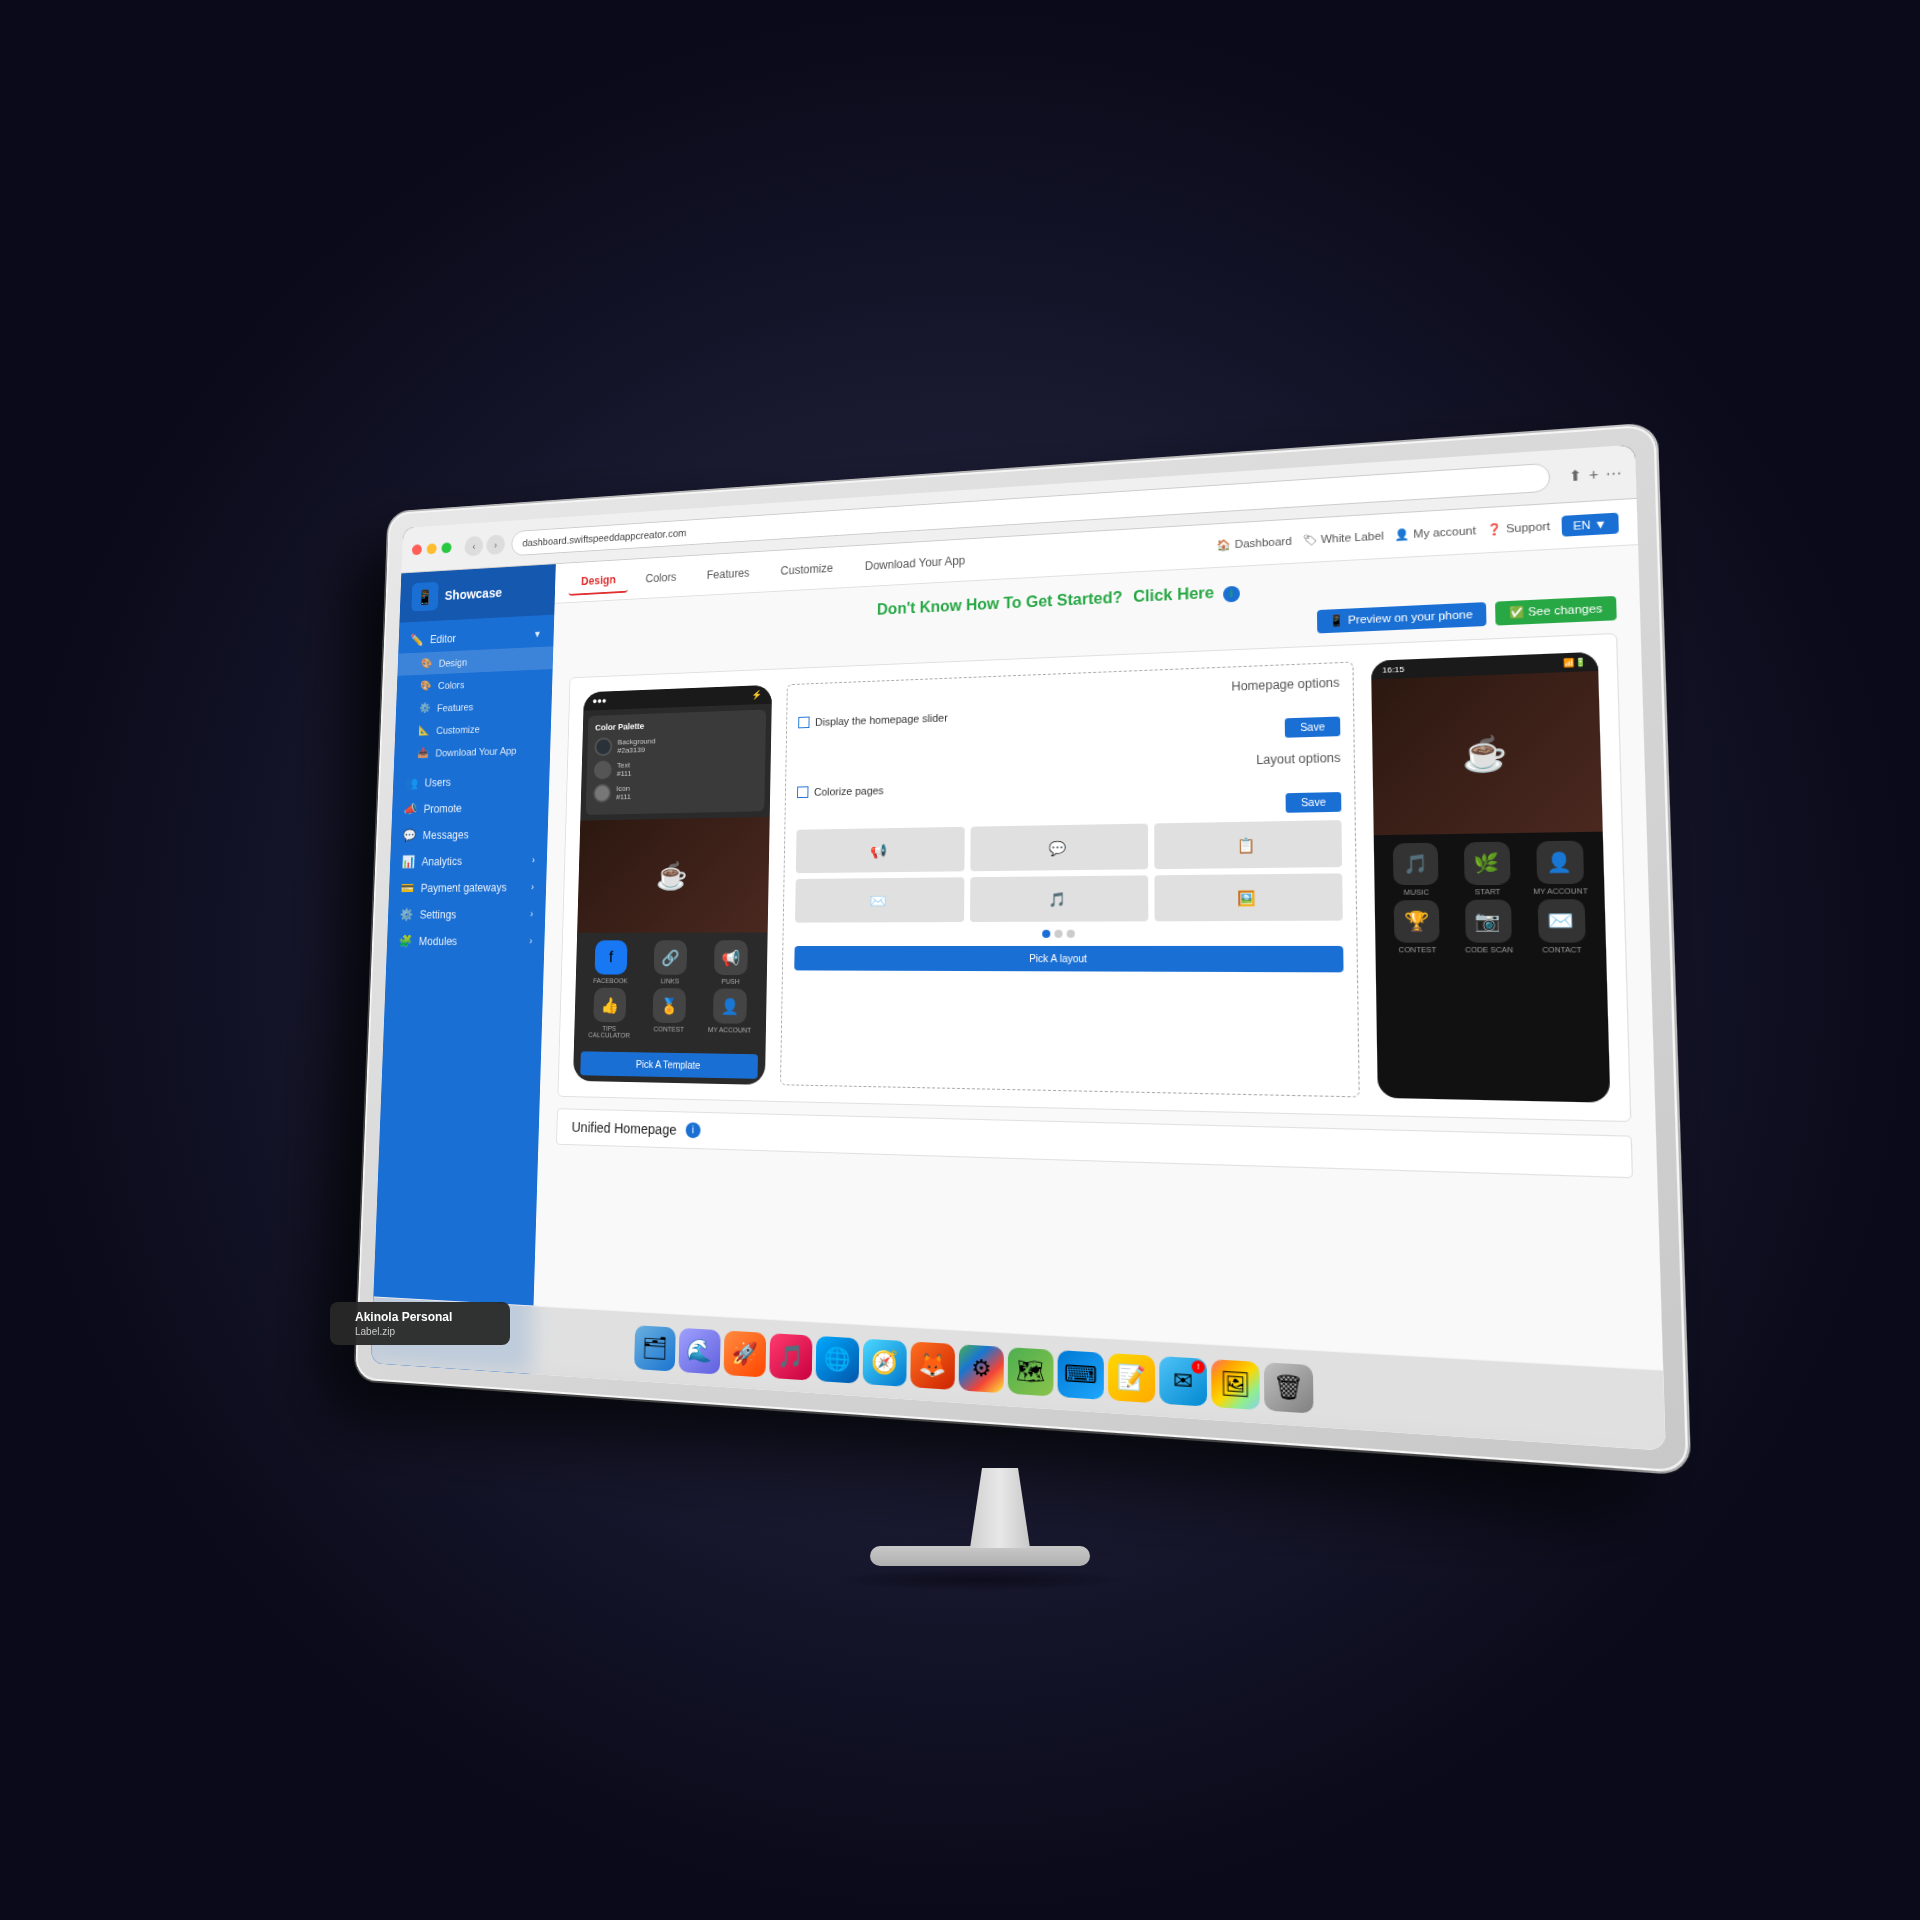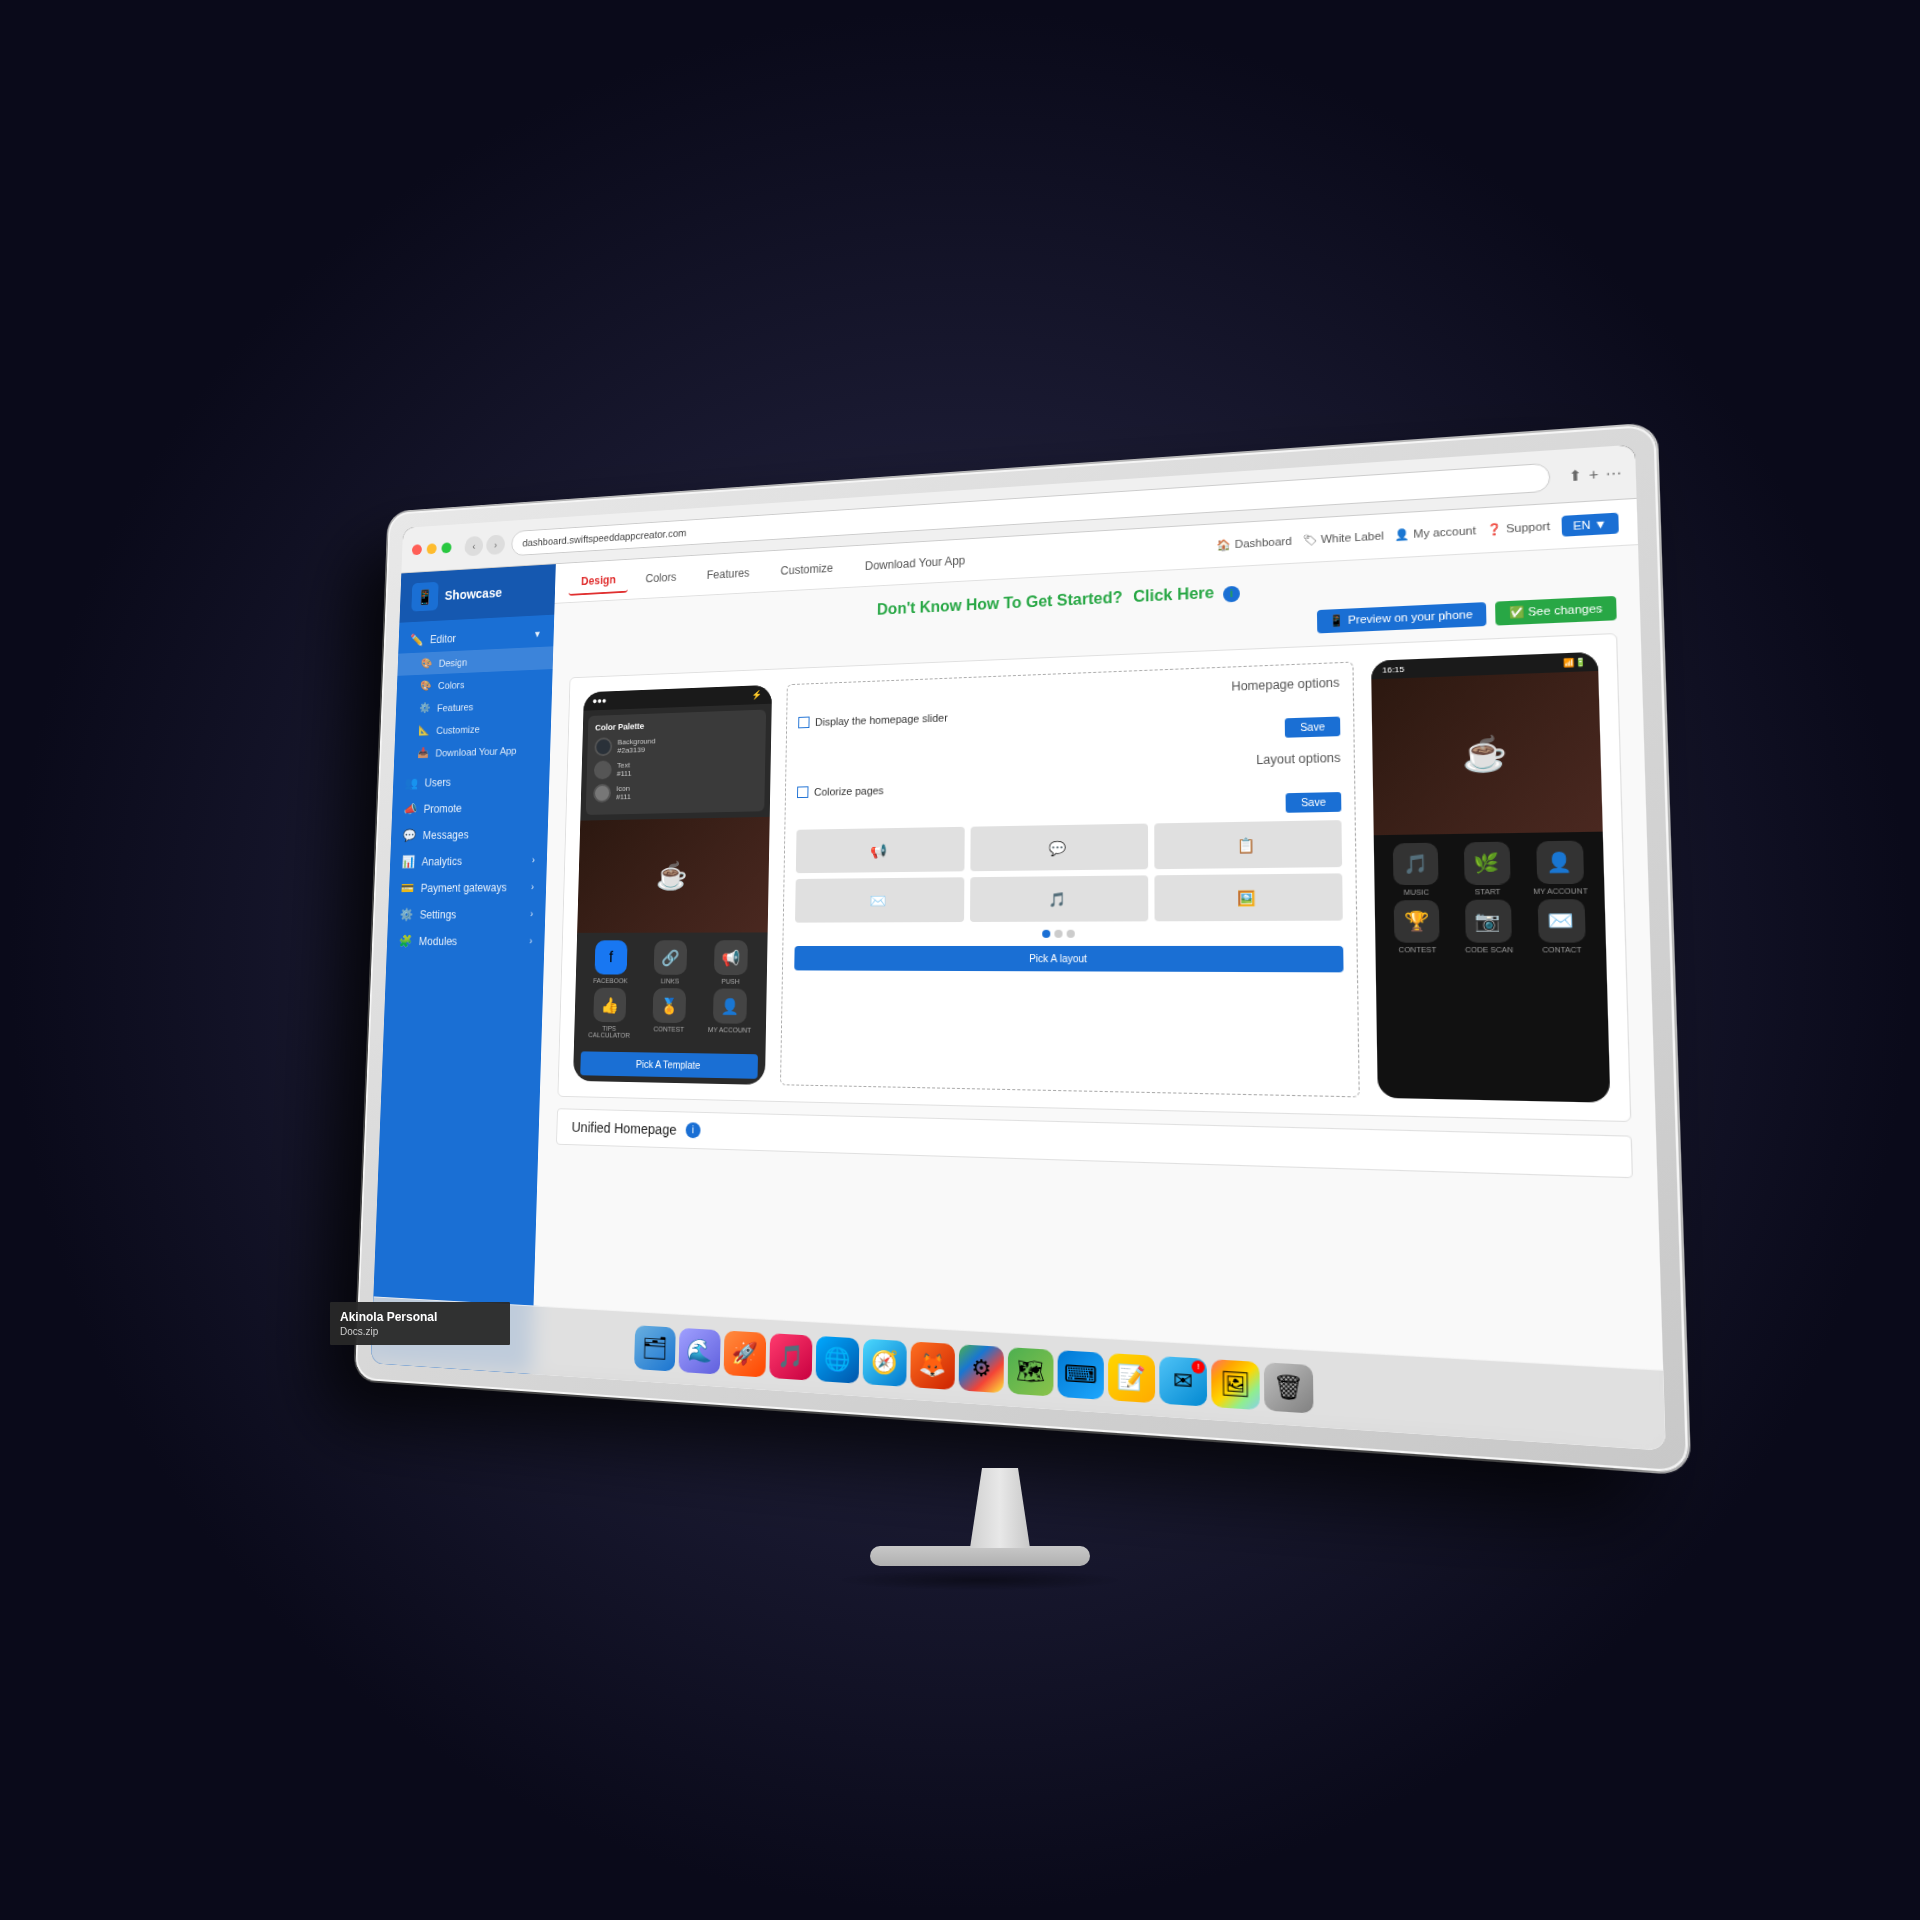--- a/index.html
+++ b/index.html
@@ -709,22 +709,22 @@
       margin-top: 4px;
     }
 
     
     .notif-bar {
       position: absolute;
       bottom: 165px;
       left: 70px;
       background: rgba(40,40,40,0.95);
       color: white;
-      padding: 8px 10px;
-      border-radius: 1px;
+      padding: 8px 25px;
+      border-radius: 8px;
       font-size: 11px;
       width: 180px;
     }
 
     .notif-title {
       font-weight: 600;
       font-size: 12px;
       margin-bottom: 2px;
     }
 
@@ -1026,21 +1026,21 @@
             </div>
 
           </div>
         </div>
 
       </div>
     </div>
 
     <div class="notif-bar">
       <div class="notif-title">Akinola Personal</div>
-      <div class="notif-sub">Docs.zip</div>
+      <div class="notif-sub">Label.zip</div>
     </div>
 
     <div class="monitor-stand">
       <div class="stand-neck"></div>
       <div class="stand-base"></div>
       <div class="stand-shadow"></div>
     </div>
 
   </div>
 </div>

